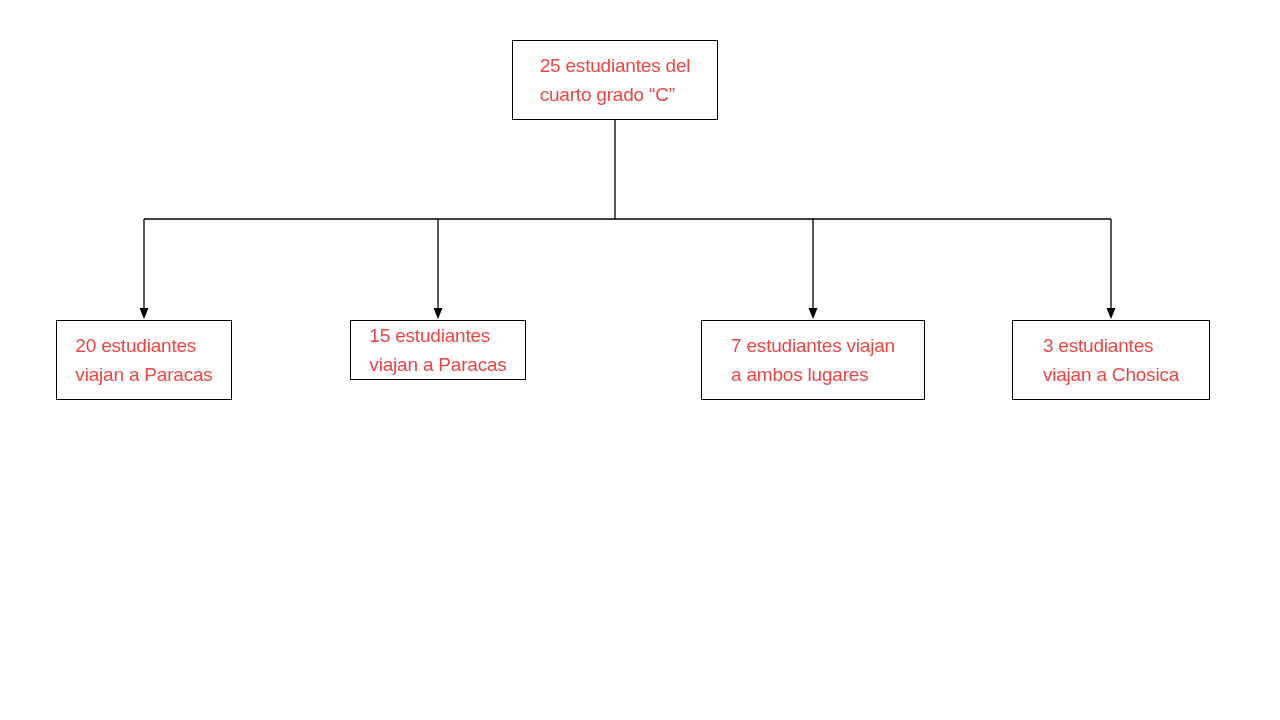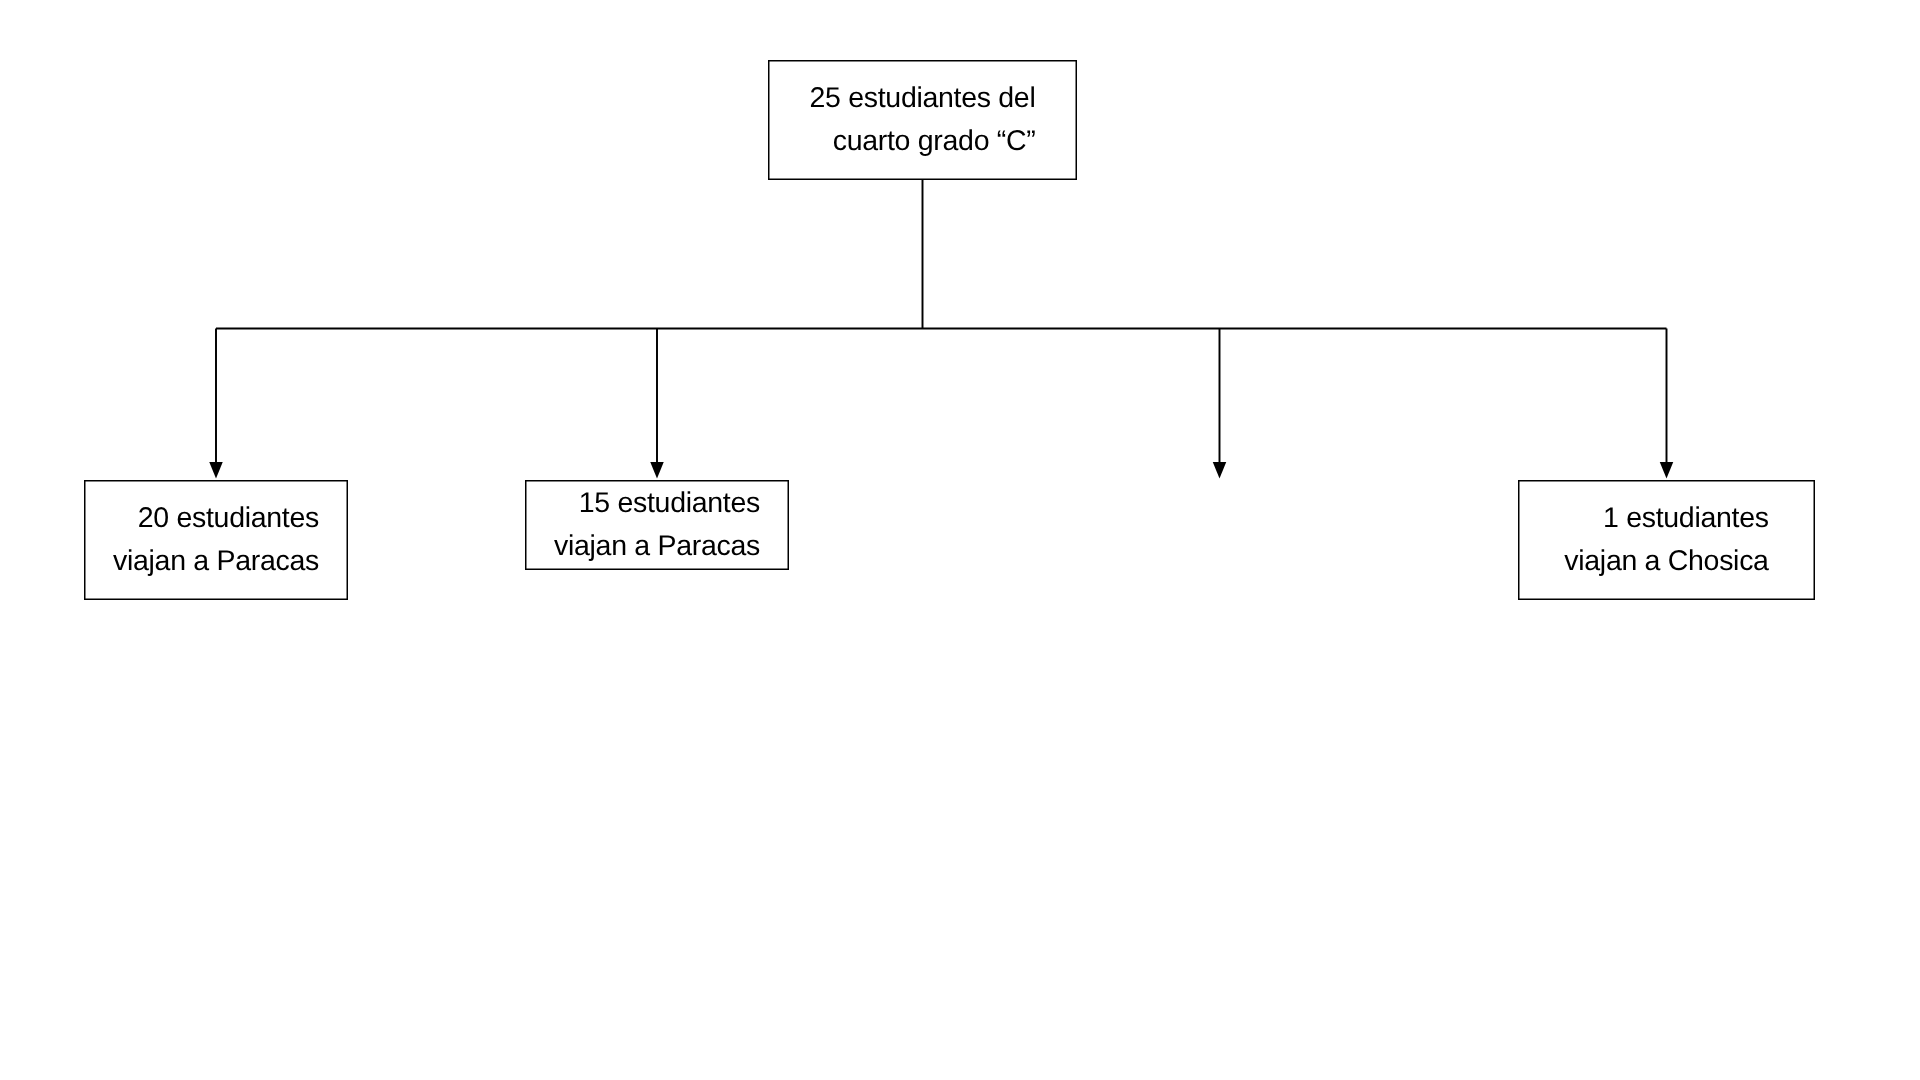--- a/index.html
+++ b/index.html
@@ -21,25 +21,25 @@
     top: 0;
     width: 1280px;
     height: 720px;
     pointer-events: none;
   }
   .node {
     position: absolute;
     box-sizing: border-box;
     border: 1.5px solid #000000;
     background: #ffffff;
-    color: #000000;
+    color: #ef4444;
     display: flex;
     align-items: center;
     justify-content: center;
-    text-align: right;
+    text-align: left;
     white-space: pre-line;
     font-size: 19px;
     line-height: 29px;
     letter-spacing: -0.2px;
   }
   .node-root    { left: 512px;  top: 40px;  width: 206px; height: 80px; }
   .node-child-1 { left: 56px;   top: 320px; width: 176px; height: 80px; }
   .node-child-2 { left: 350px;  top: 320px; width: 176px; height: 60px; }
   .node-child-3 { left: 701px;  top: 320px; width: 224px; height: 80px; }
   .node-child-4 { left: 1012px; top: 320px; width: 198px; height: 80px; }
@@ -72,17 +72,19 @@
 
   <div class="node node-root">25 estudiantes del
 cuarto grado “C”</div>
 
   <div class="node node-child-1">20 estudiantes
 viajan a Paracas</div>
 
   <div class="node node-child-2">15 estudiantes
 viajan a Paracas</div>
 
+  <div class="node node-child-3">7 estudiantes viajan
+a ambos lugares</div>
 
-  <div class="node node-child-4">1 estudiantes
+  <div class="node node-child-4">3 estudiantes
 viajan a Chosica</div>
 
 </div>
 
 </body></html>

